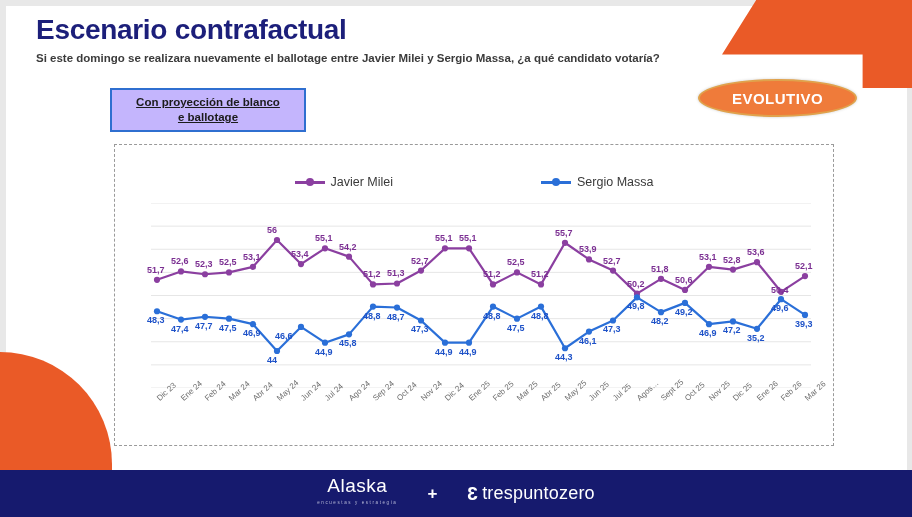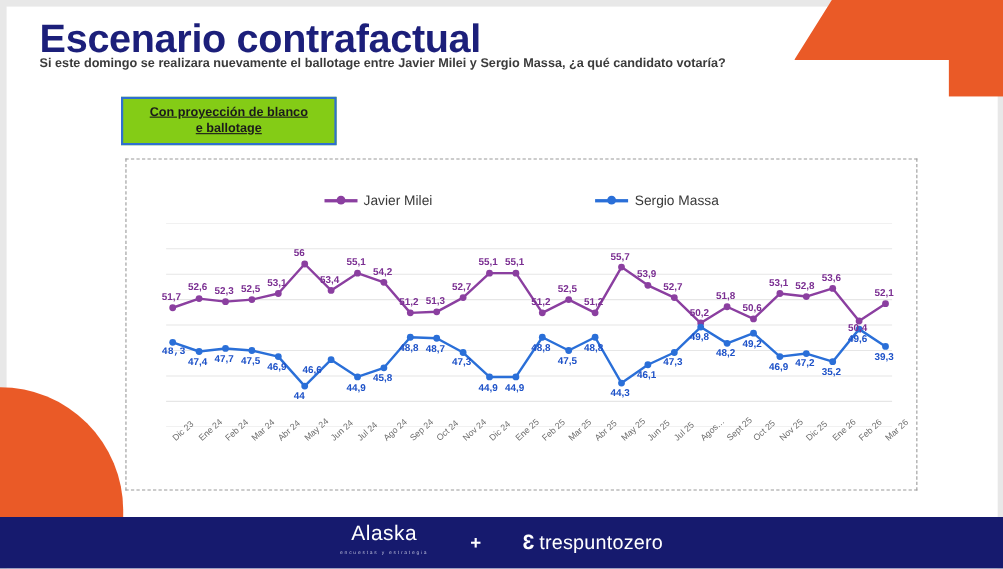--- a/index.html
+++ b/index.html
@@ -43,32 +43,32 @@
     font-size:15px;
     font-weight:600;
     letter-spacing:.5px;
     display:flex;align-items:center;justify-content:center;
     box-shadow:0 0 3px rgba(0,0,0,.2);
   }
 
   
   .title{
     position:absolute;left:36px;top:14px;
-    font-size:36px;font-weight:bold;color:#1c1f7a;
+    font-size:28px;font-weight:bold;color:#1c1f7a;
     letter-spacing:-.3px;
   }
   .subtitle{
     position:absolute;left:36px;top:52px;
     font-size:11.5px;font-weight:bold;color:#3b3b3b;
   }
   .tagbox{
     position:absolute;left:110px;top:88px;
     width:192px;height:40px;
     border:2.5px solid #2f6fd0;
-    background:#84cc16;
+    background:#c4b5fd;
     display:flex;flex-direction:column;
     align-items:center;justify-content:center;
     line-height:15px;
   }
   .tagbox span{
     font-size:11.5px;font-weight:bold;color:#1b1b1b;
     text-decoration:underline;
   }
 
   
@@ -115,21 +115,21 @@
     font-size:9px;font-weight:bold;
     white-space:nowrap;
   }
   .dlabel.milei{color:#7b2f92;}
   .dlabel.massa{color:#1e52c8;}
 
   
   .footer{
     position:absolute;left:0;bottom:0;width:912px;height:47px;
     background:#161a6e;
-    display:flex;align-items:center;justify-content:center;gap:38px;
+    display:flex;align-items:center;justify-content:center;gap:30px;
   }
   .brand-alaska{
     color:#ffffff;font-size:19px;font-weight:500;letter-spacing:.5px;
     display:flex;flex-direction:column;align-items:center;line-height:17px;
   }
   .brand-alaska em{
     font-style:normal;font-size:4.5px;letter-spacing:1.6px;color:#b9bbd8;
   }
   .plus{color:#ffffff;font-size:17px;font-weight:600;}
   .brand-tpz{
@@ -145,20 +145,21 @@
 
 <div class="slide">
 
   <div class="edge-top"></div>
   <div class="edge-left"></div>
   <div class="edge-right"></div>
 
   <div class="orange-top"></div>
   <div class="orange-corner"></div>
 
+  <div class="evolutivo">EVOLUTIVO</div>
 
   <div class="title">Escenario contrafactual</div>
   <div class="subtitle">Si este domingo se realizara nuevamente el ballotage entre Javier Milei y Sergio Massa, ¿a qué candidato votaría?</div>
 
   <div class="tagbox">
     <span>Con proyección de blanco</span>
     <span>e ballotage</span>
   </div>
 
   <div class="chart-frame">
@@ -270,23 +271,23 @@
           <div class="dlabel milei" style="left: 380px; top: 66.4px;">51,2</div>
           <div class="dlabel milei" style="left: 404px; top: 24.775px;">55,7</div>
           <div class="dlabel milei" style="left: 428px; top: 41.425px;">53,9</div>
           <div class="dlabel milei" style="left: 452px; top: 52.525px;">52,7</div>
           <div class="dlabel milei" style="left: 476px; top: 75.65px;">50,2</div>
           <div class="dlabel milei" style="left: 500px; top: 60.85px;">51,8</div>
           <div class="dlabel milei" style="left: 524px; top: 71.95px;">50,6</div>
           <div class="dlabel milei" style="left: 548px; top: 48.825px;">53,1</div>
           <div class="dlabel milei" style="left: 572px; top: 51.6px;">52,8</div>
           <div class="dlabel milei" style="left: 596px; top: 44.2px;">53,6</div>
-          <div class="dlabel milei" style="left: 620px; top: 90px;">50,4</div>
+          <div class="dlabel milei" style="left: 620px; top: 82px;">50,4</div>
           <div class="dlabel milei" style="left: 644px; top: 58.075px;">52,1</div>
-          <div class="dlabel massa" style="left: -4px; top: 112.225px; font-family: Liberation Mono, monospace;">48,3</div>
+          <div class="dlabel massa" style="left: -4px; top: 112.225px;">48,3</div>
           <div class="dlabel massa" style="left: 20px; top: 120.55px;">47,4</div>
           <div class="dlabel massa" style="left: 44px; top: 117.775px;">47,7</div>
           <div class="dlabel massa" style="left: 68px; top: 119.625px;">47,5</div>
           <div class="dlabel massa" style="left: 92px; top: 125.175px;">46,9</div>
           <div class="dlabel massa" style="left: 116px; top: 152px;">44</div>
           <div class="dlabel massa" style="left: 124px; top: 127.95px;">46,6</div>
           <div class="dlabel massa" style="left: 164px; top: 143.675px;">44,9</div>
           <div class="dlabel massa" style="left: 188px; top: 135.35px;">45,8</div>
           <div class="dlabel massa" style="left: 212px; top: 107.6px;">48,8</div>
           <div class="dlabel massa" style="left: 236px; top: 108.525px;">48,7</div>

